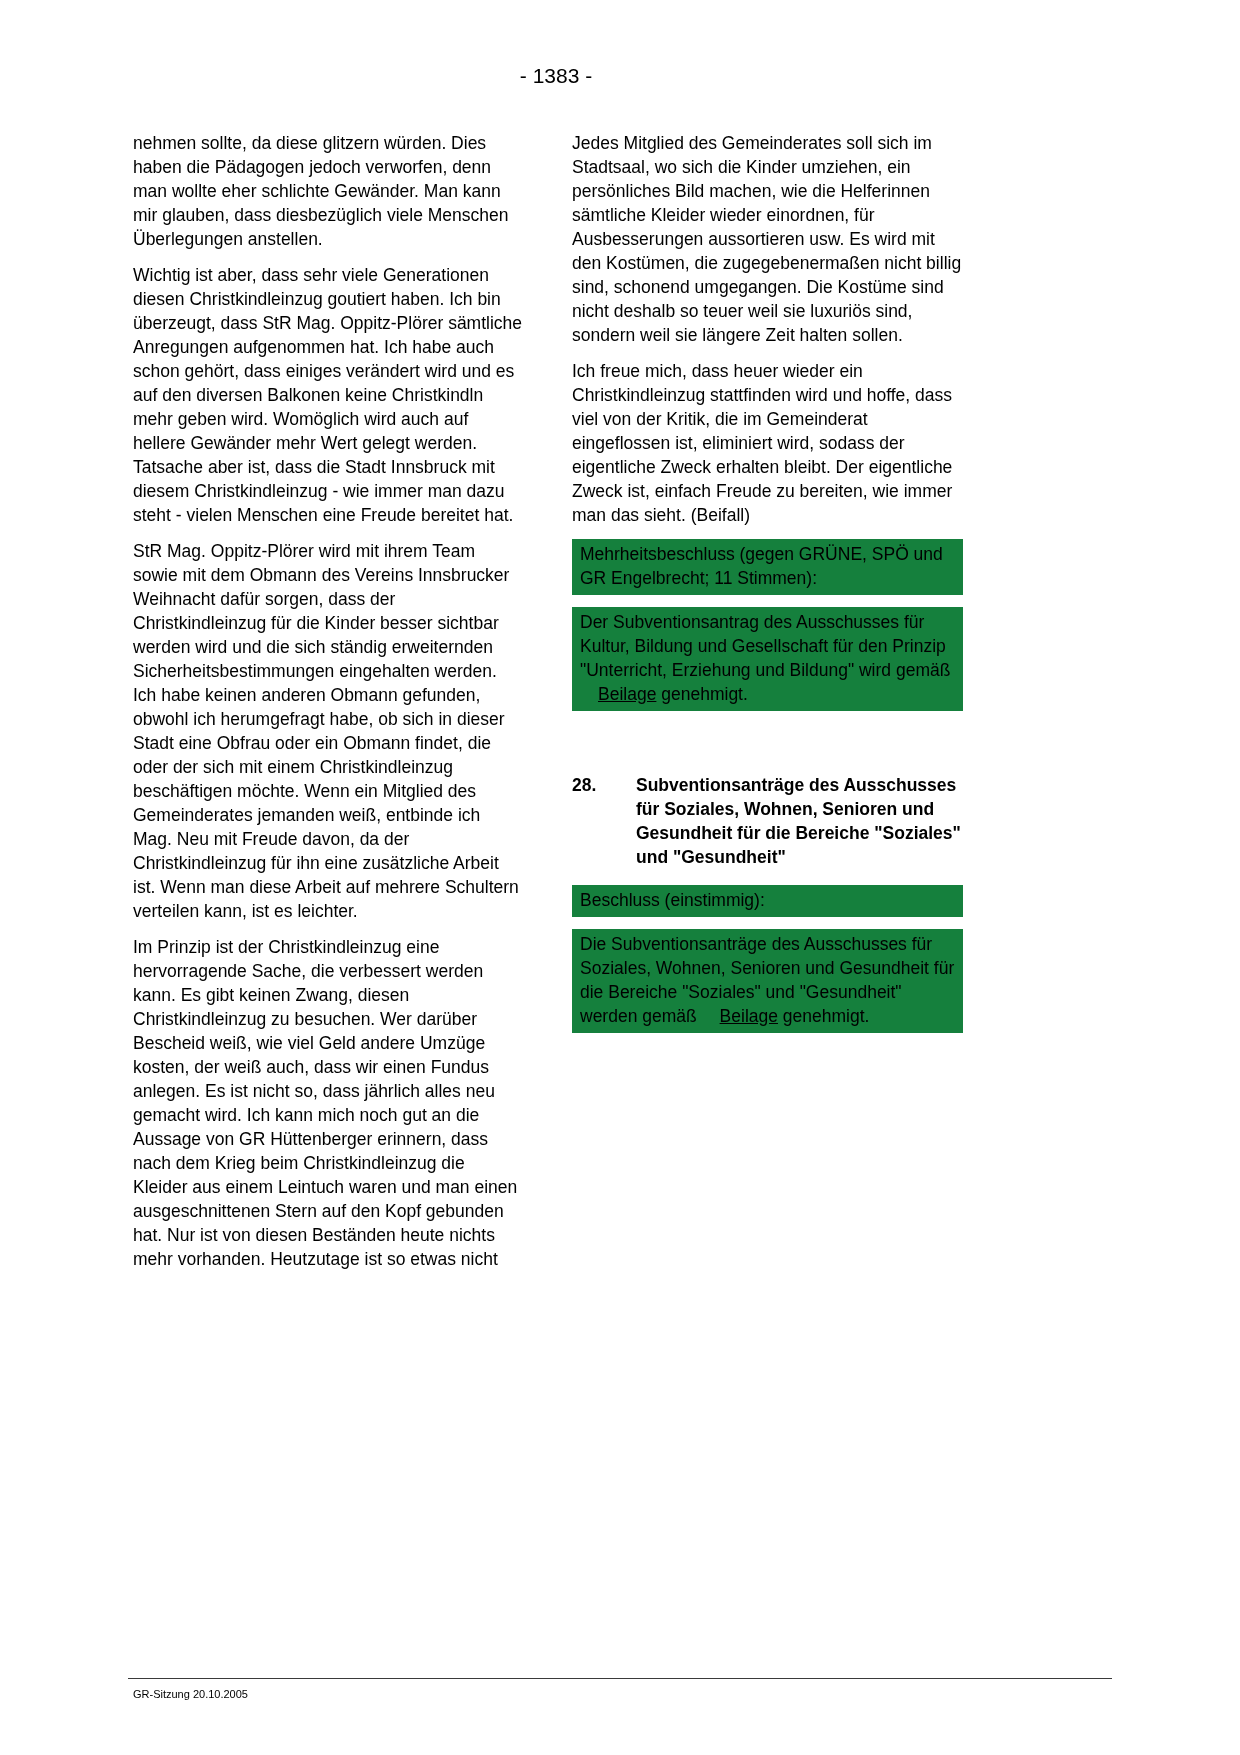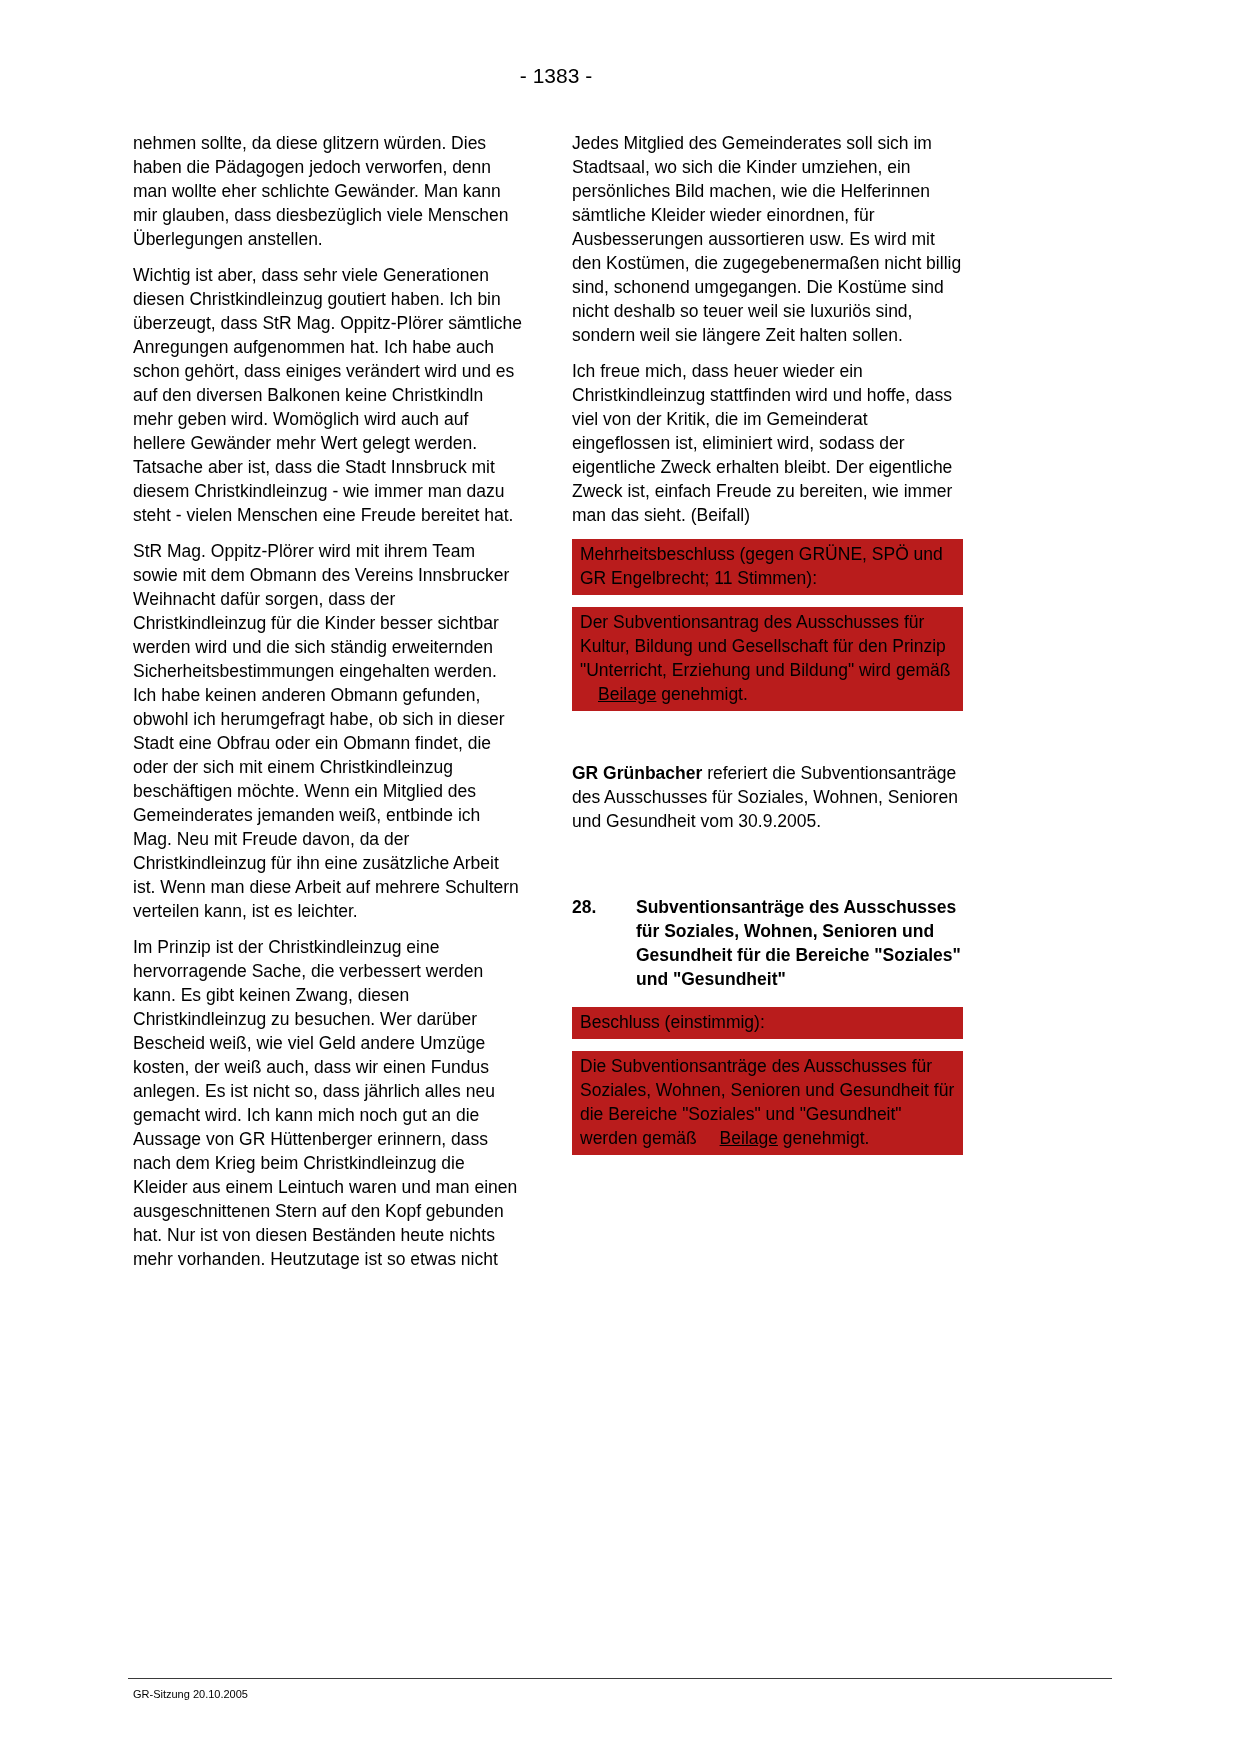--- a/index.html
+++ b/index.html
@@ -30,21 +30,21 @@
     gap: 48px;
     align-items: flex-start;
   }
   .col {
     width: 391px;
     font-size: 17.5px;
     line-height: 24px;
   }
   .col p { margin: 0 0 12px 0; }
   .highlight {
-    background: #b91c1c;
+    background: #15803d;
     padding: 3px 8px 5px 8px;
     margin: 0 -10px 10px -8px;
   }
   .underline { text-decoration: underline; margin-left: 18px; }
   .bold { font-weight: bold; }
   .speaker-para { margin-top: 50px !important; }
   .item-heading {
     display: flex;
     margin-top: 62px;
     margin-bottom: 16px;
@@ -83,21 +83,20 @@
       <p>Im Prinzip ist der Christkindleinzug eine hervorragende Sache, die verbessert werden kann. Es gibt keinen Zwang, diesen Christkindleinzug zu besuchen. Wer darüber Bescheid weiß, wie viel Geld andere Umzüge kosten, der weiß auch, dass wir einen Fundus anlegen. Es ist nicht so, dass jährlich alles neu gemacht wird. Ich kann mich noch gut an die Aussage von GR Hüttenberger erinnern, dass nach dem Krieg beim Christkindleinzug die Kleider aus einem Leintuch waren und man einen ausgeschnittenen Stern auf den Kopf gebunden hat. Nur ist von diesen Beständen heute nichts mehr vorhanden. Heutzutage ist so etwas nicht</p>
     </div>
 
     <div class="col">
       <p>Jedes Mitglied des Gemeinderates soll sich im Stadtsaal, wo sich die Kinder umziehen, ein persönliches Bild machen, wie die Helferinnen sämtliche Kleider wieder einordnen, für Ausbesserungen aussortieren usw. Es wird mit den Kostümen, die zugegebenermaßen nicht billig sind, schonend umgegangen. Die Kostüme sind nicht deshalb so teuer weil sie luxuriös sind, sondern weil sie längere Zeit halten sollen.</p>
       <p>Ich freue mich, dass heuer wieder ein Christkindleinzug stattfinden wird und hoffe, dass viel von der Kritik, die im Gemeinderat eingeflossen ist, eliminiert wird, sodass der eigentliche Zweck erhalten bleibt. Der eigentliche Zweck ist, einfach Freude zu bereiten, wie immer man das sieht. (Beifall)</p>
 
       <p class="highlight">Mehrheitsbeschluss (gegen GRÜNE, SPÖ und GR Engelbrecht; 11 Stimmen):</p>
       <p class="highlight"><span>Der Subventionsantrag des Ausschusses für Kultur, Bildung und Gesellschaft für den Prinzip "Unterricht, Erziehung und Bildung" wird gemäß </span><span class="underline">Beilage</span><span> genehmigt.</span></p>
 
-      <p class="speaker-para"><span class="bold">GR Grünbacher</span><span> referiert die Subventionsanträge des Ausschusses für Soziales, Wohnen, Senioren und Gesundheit vom 30.9.2005.</span></p>
 
       <div class="item-heading">
         <span class="item-number">28.</span>
         <span class="item-title">Subventionsanträge des Ausschusses für Soziales, Wohnen, Senioren und Gesundheit für die Bereiche "Soziales" und "Gesundheit"</span>
       </div>
 
       <p class="highlight">Beschluss (einstimmig):</p>
       <p class="highlight"><span>Die Subventionsanträge des Ausschusses für Soziales, Wohnen, Senioren und Gesundheit für die Bereiche "Soziales" und "Gesundheit" werden gemäß </span><span class="underline">Beilage</span><span> genehmigt.</span></p>
     </div>
 

